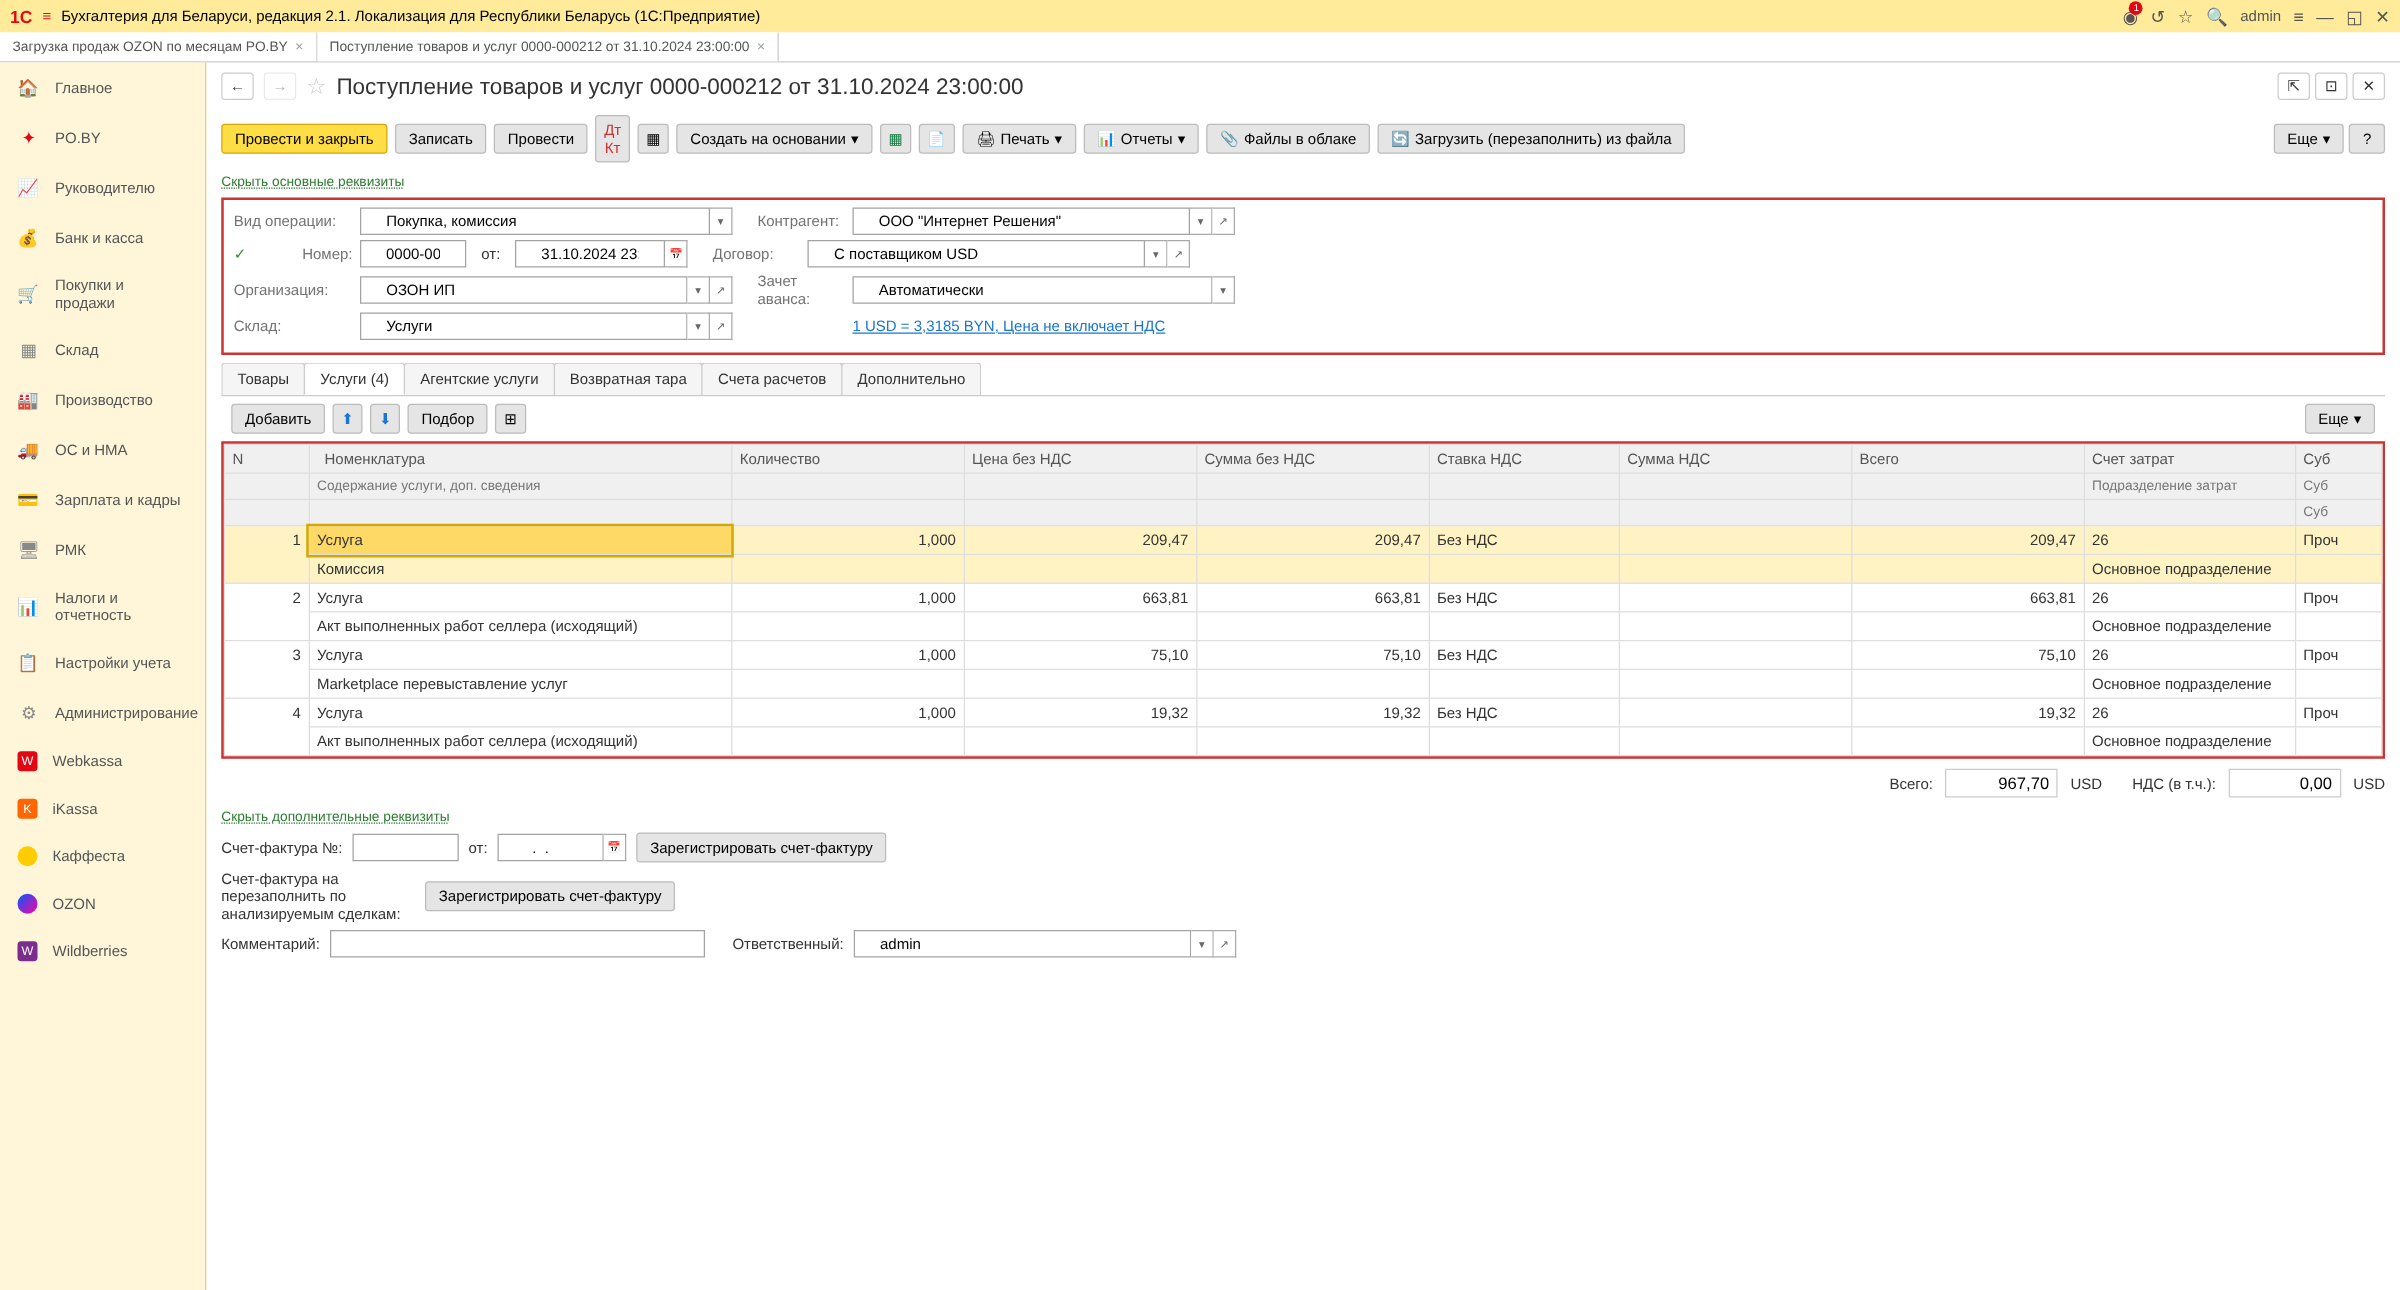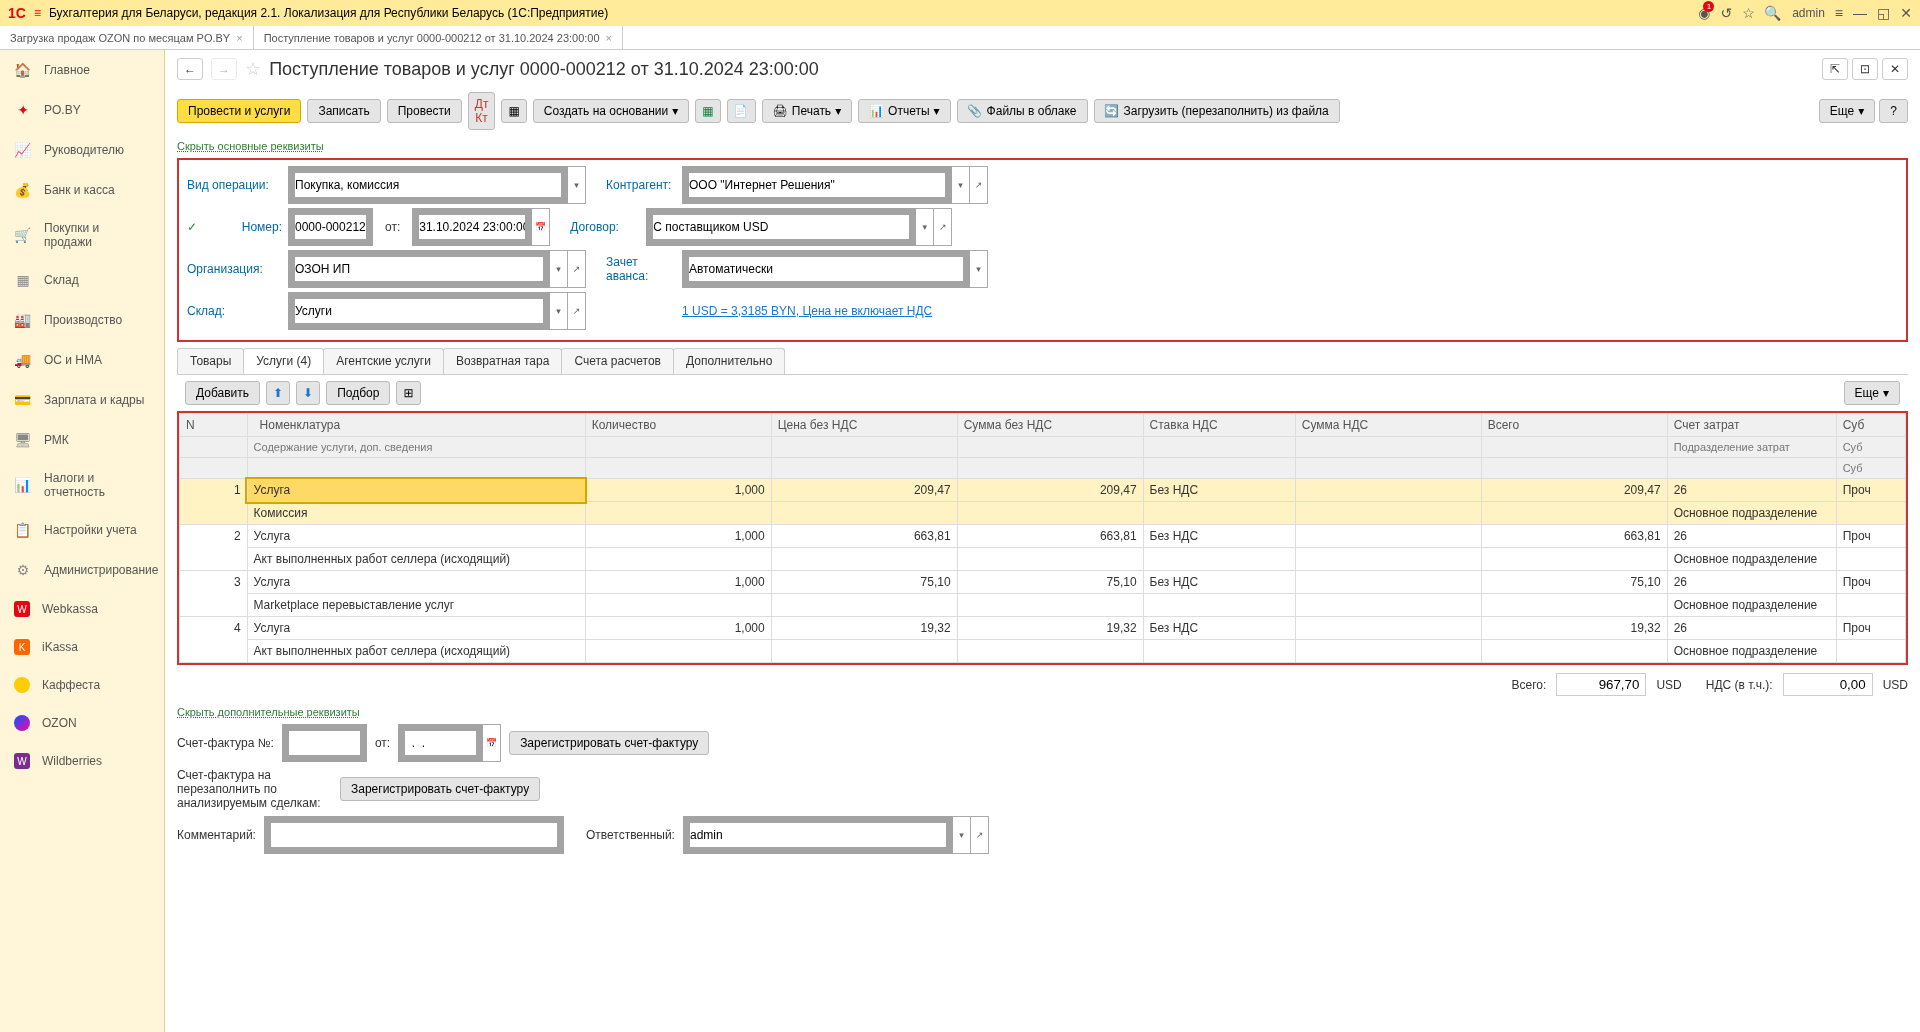--- a/index.html
+++ b/index.html
@@ -50,23 +50,23 @@
 .btn { border: 1px solid #bbb; background: #e5e5e5; padding: 4px 10px; cursor: pointer; border-radius: 3px; font-size: 12px; display: inline-flex; align-items: center; gap: 4px; }
 .btn-yellow { background: #ffdd44; border-color: #d4a800; }
 .btn-icon { padding: 4px 6px; }
 .toolbar-right { margin-left: auto; display: flex; gap: 4px; }
 
 .link-green { color: #2e7d32; text-decoration: underline dotted; padding: 2px 12px; cursor: pointer; font-size: 11px; }
 
 
 .form-box { border: 2px solid #cc3333; margin: 4px 12px; padding: 6px 8px; background: #fff; }
 .form-row { display: flex; align-items: center; gap: 6px; margin-bottom: 4px; }
-.form-label { width: 95px; text-align: left; color: #0369a1; font-size: 12px; }
+.form-label { width: 95px; text-align: left; color: #737373; font-size: 12px; }
 .form-input-wrap { position: relative; display: inline-flex; align-items: stretch; }
-.form-input { border: 7px solid #a3a3a3; padding: 3px 0; font-size: 12px; height: 38px; }
+.form-input { border: 1px solid #a3a3a3; padding: 3px 20px; font-size: 12px; height: 22px; }
 .input-btn { border: 1px solid #aaa; border-left: none; background: #fff; width: 18px; display: flex; align-items: center; justify-content: center; cursor: pointer; font-size: 9px; color: #666; }
 .link-blue { color: #1976d2; text-decoration: underline; cursor: pointer; font-size: 12px; }
 .left-col { display: flex; align-items: center; gap: 6px; }
 .right-col { display: flex; align-items: center; gap: 6px; margin-left: 14px; }
 
 
 .doc-tabs { display: flex; border-bottom: 1px solid #ccc; margin: 6px 12px 0; }
 .doc-tab { padding: 5px 12px; border: 1px solid #ccc; border-bottom: none; background: #f5f5f5; cursor: pointer; margin-right: -1px; font-size: 12px; border-radius: 3px 3px 0 0; }
 .doc-tab.active { background: #fff; border-bottom: 1px solid #fff; position: relative; z-index: 1; }
 
@@ -208,21 +208,21 @@
       <span class="star-icon">☆</span>
       <span class="page-title">Поступление товаров и услуг 0000-000212 от 31.10.2024 23:00:00</span>
       <div class="header-right">
         <div class="nav-btn">⇱</div>
         <div class="nav-btn">⊡</div>
         <div class="nav-btn">✕</div>
       </div>
     </div>
 
     <div class="toolbar">
-      <button class="btn btn-yellow">Провести и услуги</button>
+      <button class="btn btn-yellow">Провести и закрыть</button>
       <button class="btn">Записать</button>
       <button class="btn">Провести</button>
       <button class="btn btn-icon" style="color:#cc3333;">Дт<br>Кт</button>
       <button class="btn btn-icon">▦</button>
       <button class="btn"><span>Создать на основании</span> ▾</button>
       <button class="btn btn-icon" style="color:#107c41;">▦</button>
       <button class="btn btn-icon">📄</button>
       <button class="btn">🖨 <span>Печать</span> ▾</button>
       <button class="btn">📊 <span>Отчеты</span> ▾</button>
       <button class="btn">📎 <span>Файлы в облаке</span></button>

